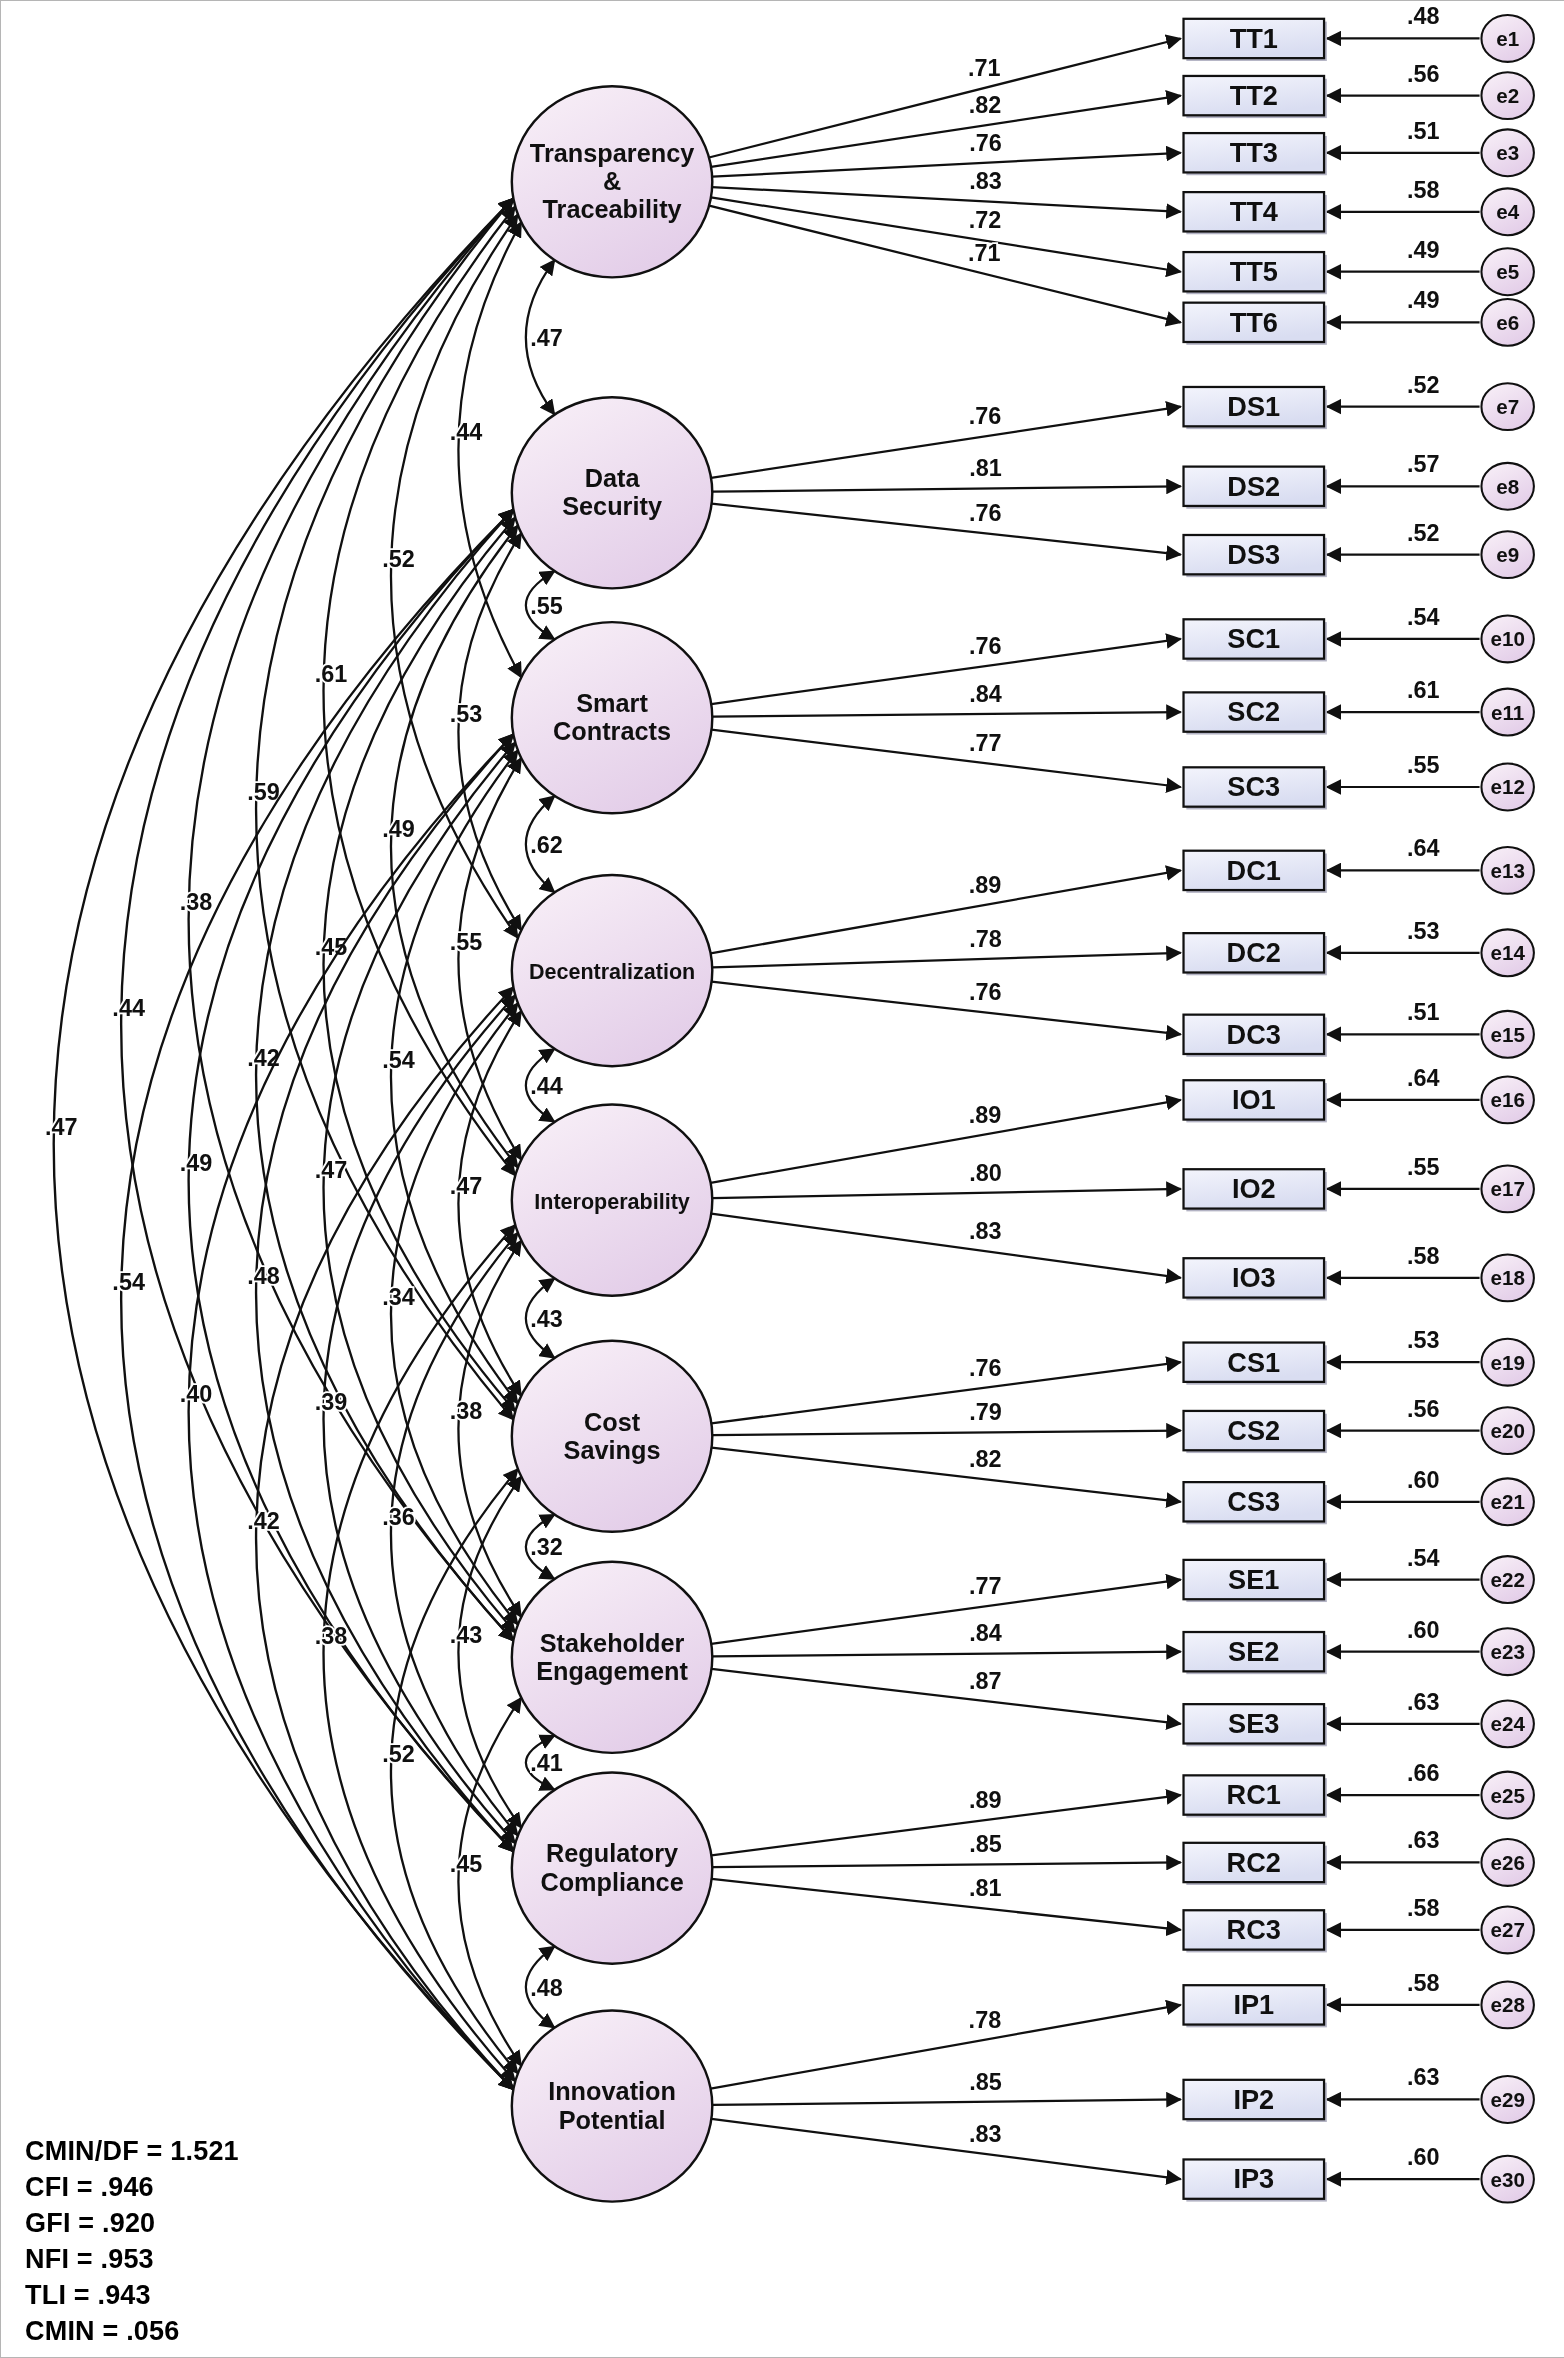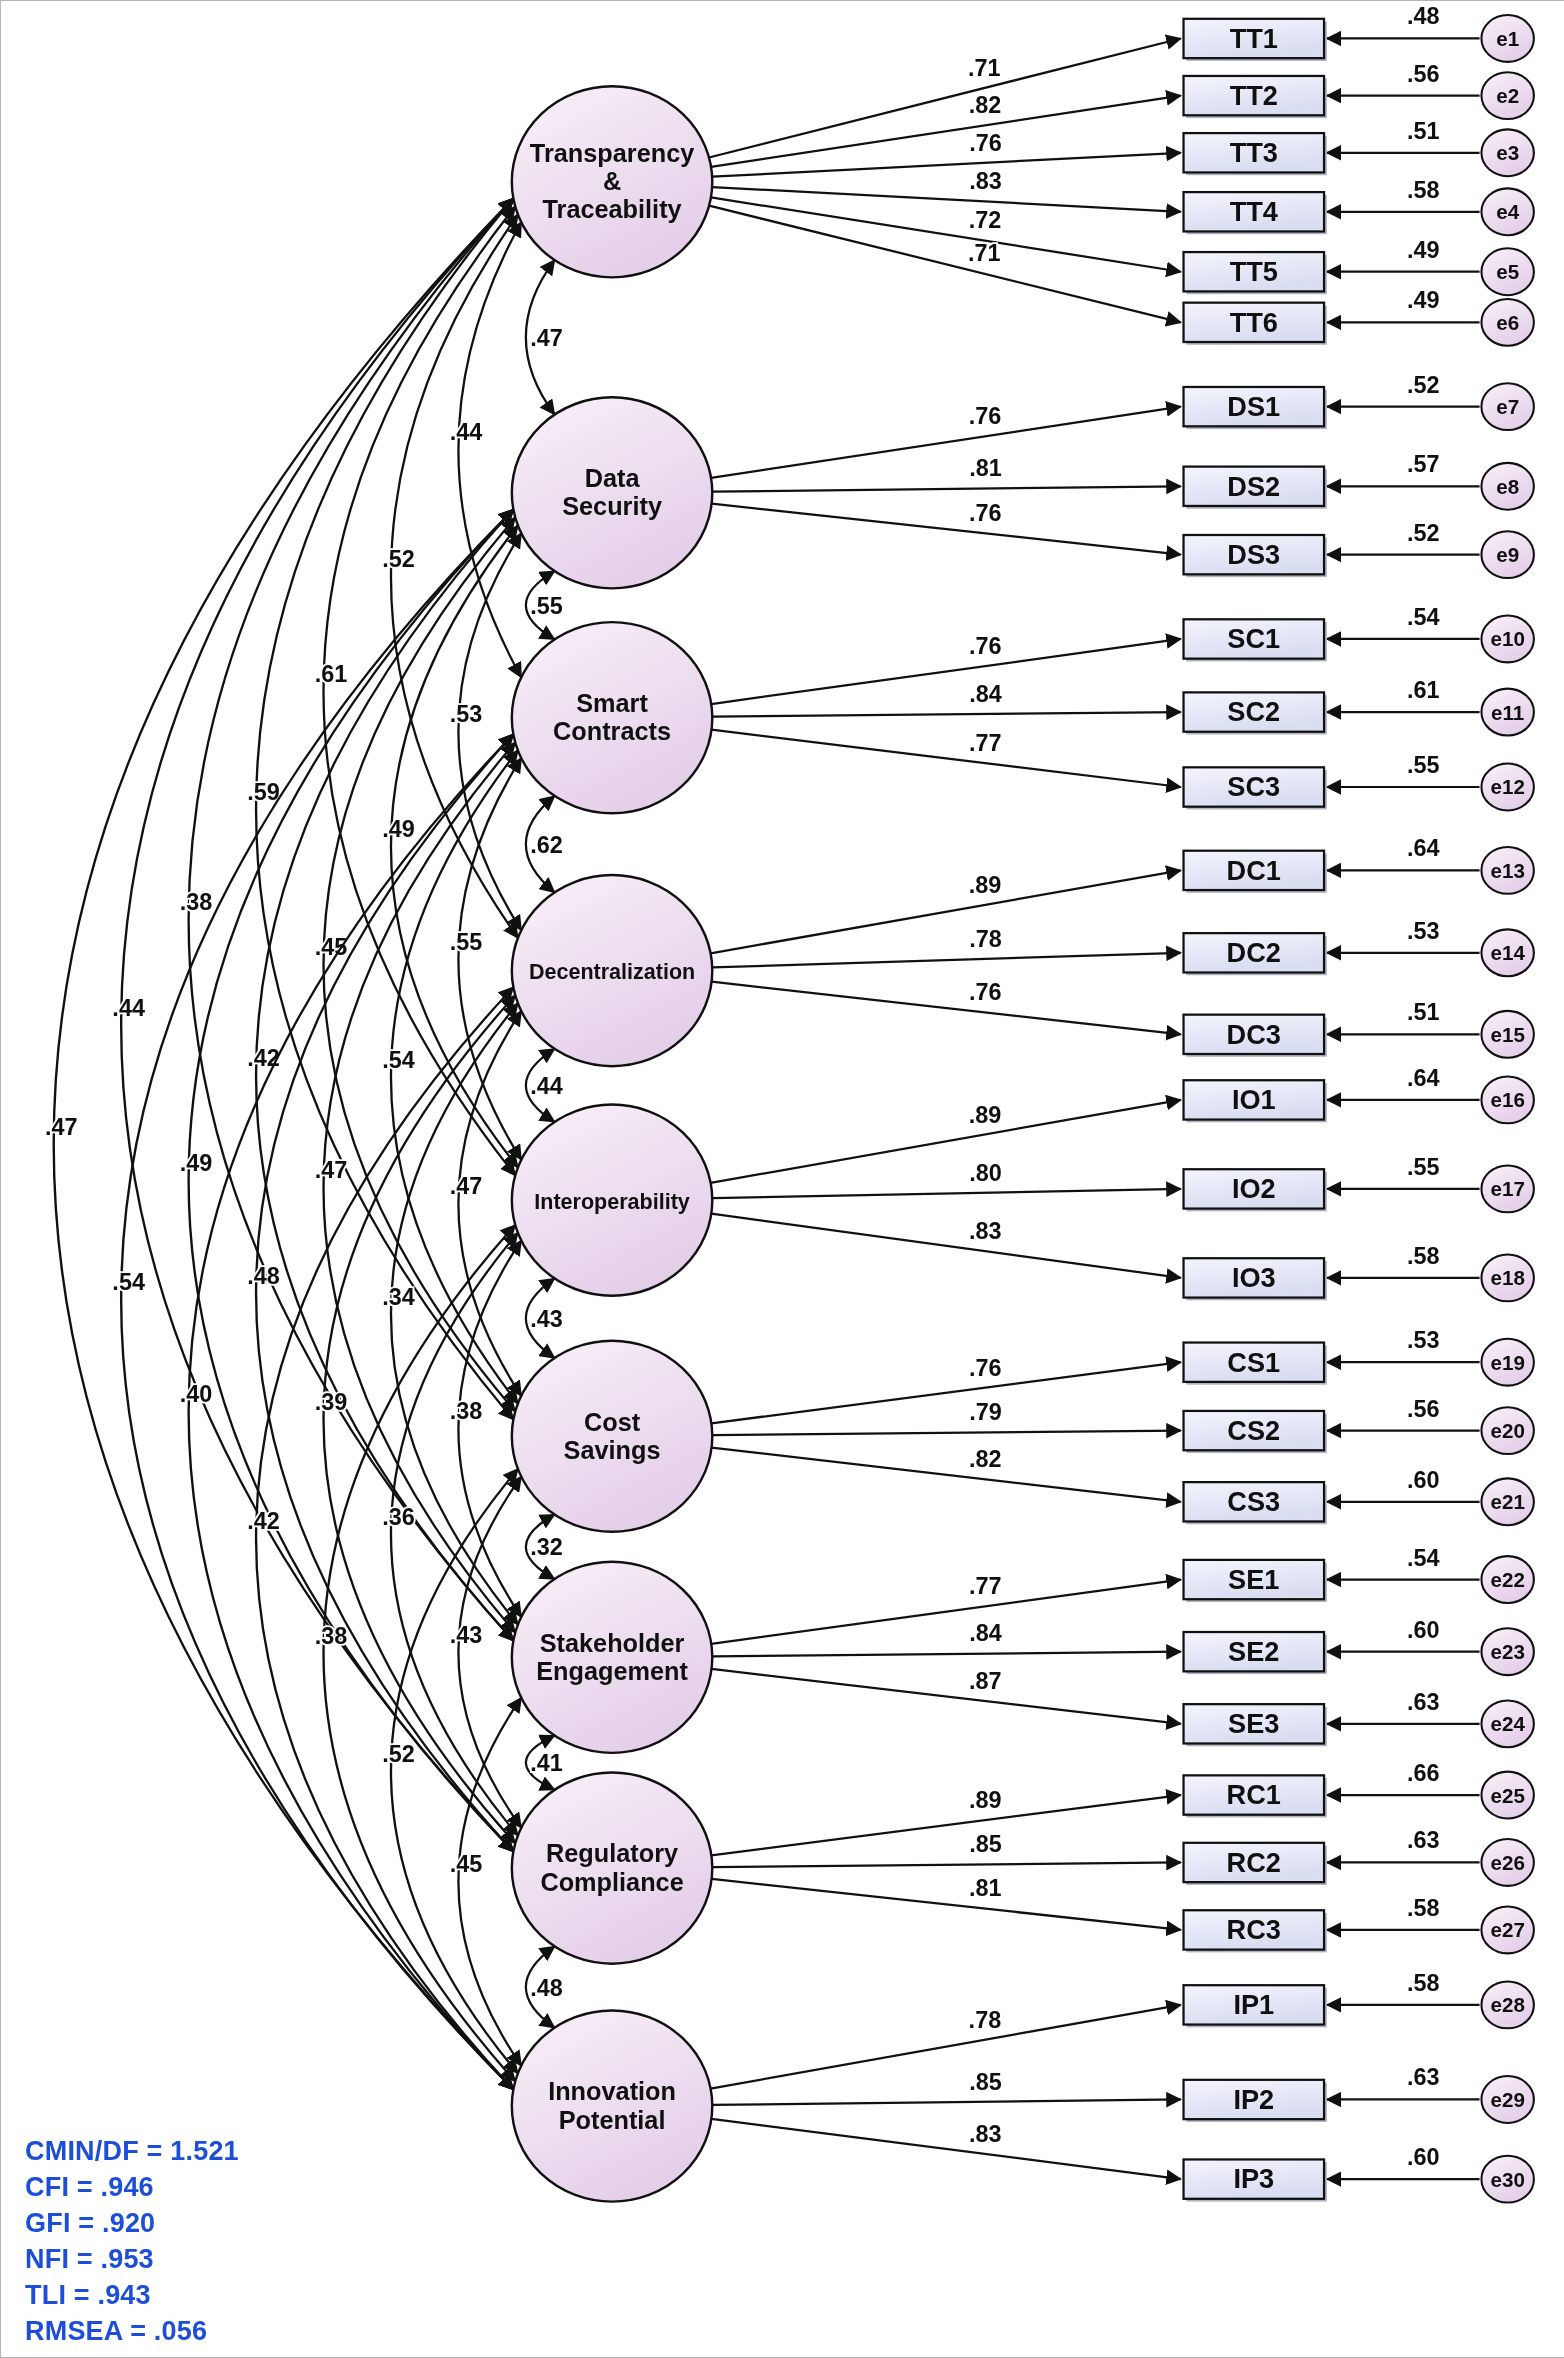--- a/index.html
+++ b/index.html
@@ -6,21 +6,21 @@
   #canvas{
     position:relative;width:1565px;height:2358px;background:#ffffff;
     border:0.9px solid #b5b5b5;box-sizing:border-box;
     font-family:"Liberation Sans",sans-serif;overflow:hidden;
   }
   #sem-svg{position:absolute;left:0;top:0;}
   svg text{font-family:"Liberation Sans",sans-serif;fill:#101010;}
   .vlab{font-weight:bold;paint-order:stroke;stroke:#ffffff;stroke-width:4px;}
   #fit{
     position:absolute;left:24px;top:2132px;
-    font-weight:bold;font-size:27px;line-height:36px;color:#1d4ed8;
+    font-weight:bold;font-size:27px;line-height:36px;color:#000000;
     letter-spacing:0.2px;white-space:nowrap;
   }
 </style>
 </head>
 <body>
 
 <div id="canvas">
   <svg id="sem-svg" width="1565" height="2358" viewBox="0 0 1670 2517">
       <defs>
         <marker id="arr" viewBox="0 0 10 10" refX="9.2" refY="5" markerWidth="7" markerHeight="7" orient="auto-start-reverse">
@@ -403,16 +403,16 @@
       <text x="1337" y="2335" font-size="29" font-weight="bold" text-anchor="middle">IP3</text>
       <ellipse cx="1608" cy="2325" rx="28" ry="25" fill="url(#gN)" stroke="#101010" stroke-width="2.2"></ellipse>
       <text x="1608" y="2333" font-size="22" font-weight="bold" text-anchor="middle">e30</text>
     </svg>
   <div id="fit">
     <div>CMIN/DF = 1.521</div>
     <div>CFI = .946</div>
     <div>GFI = .920</div>
     <div>NFI = .953</div>
     <div>TLI = .943</div>
-    <div>RMSEA = .056</div>
+    <div>CMIN = .056</div>
   </div>
 </div>
 
 
 </body></html>

